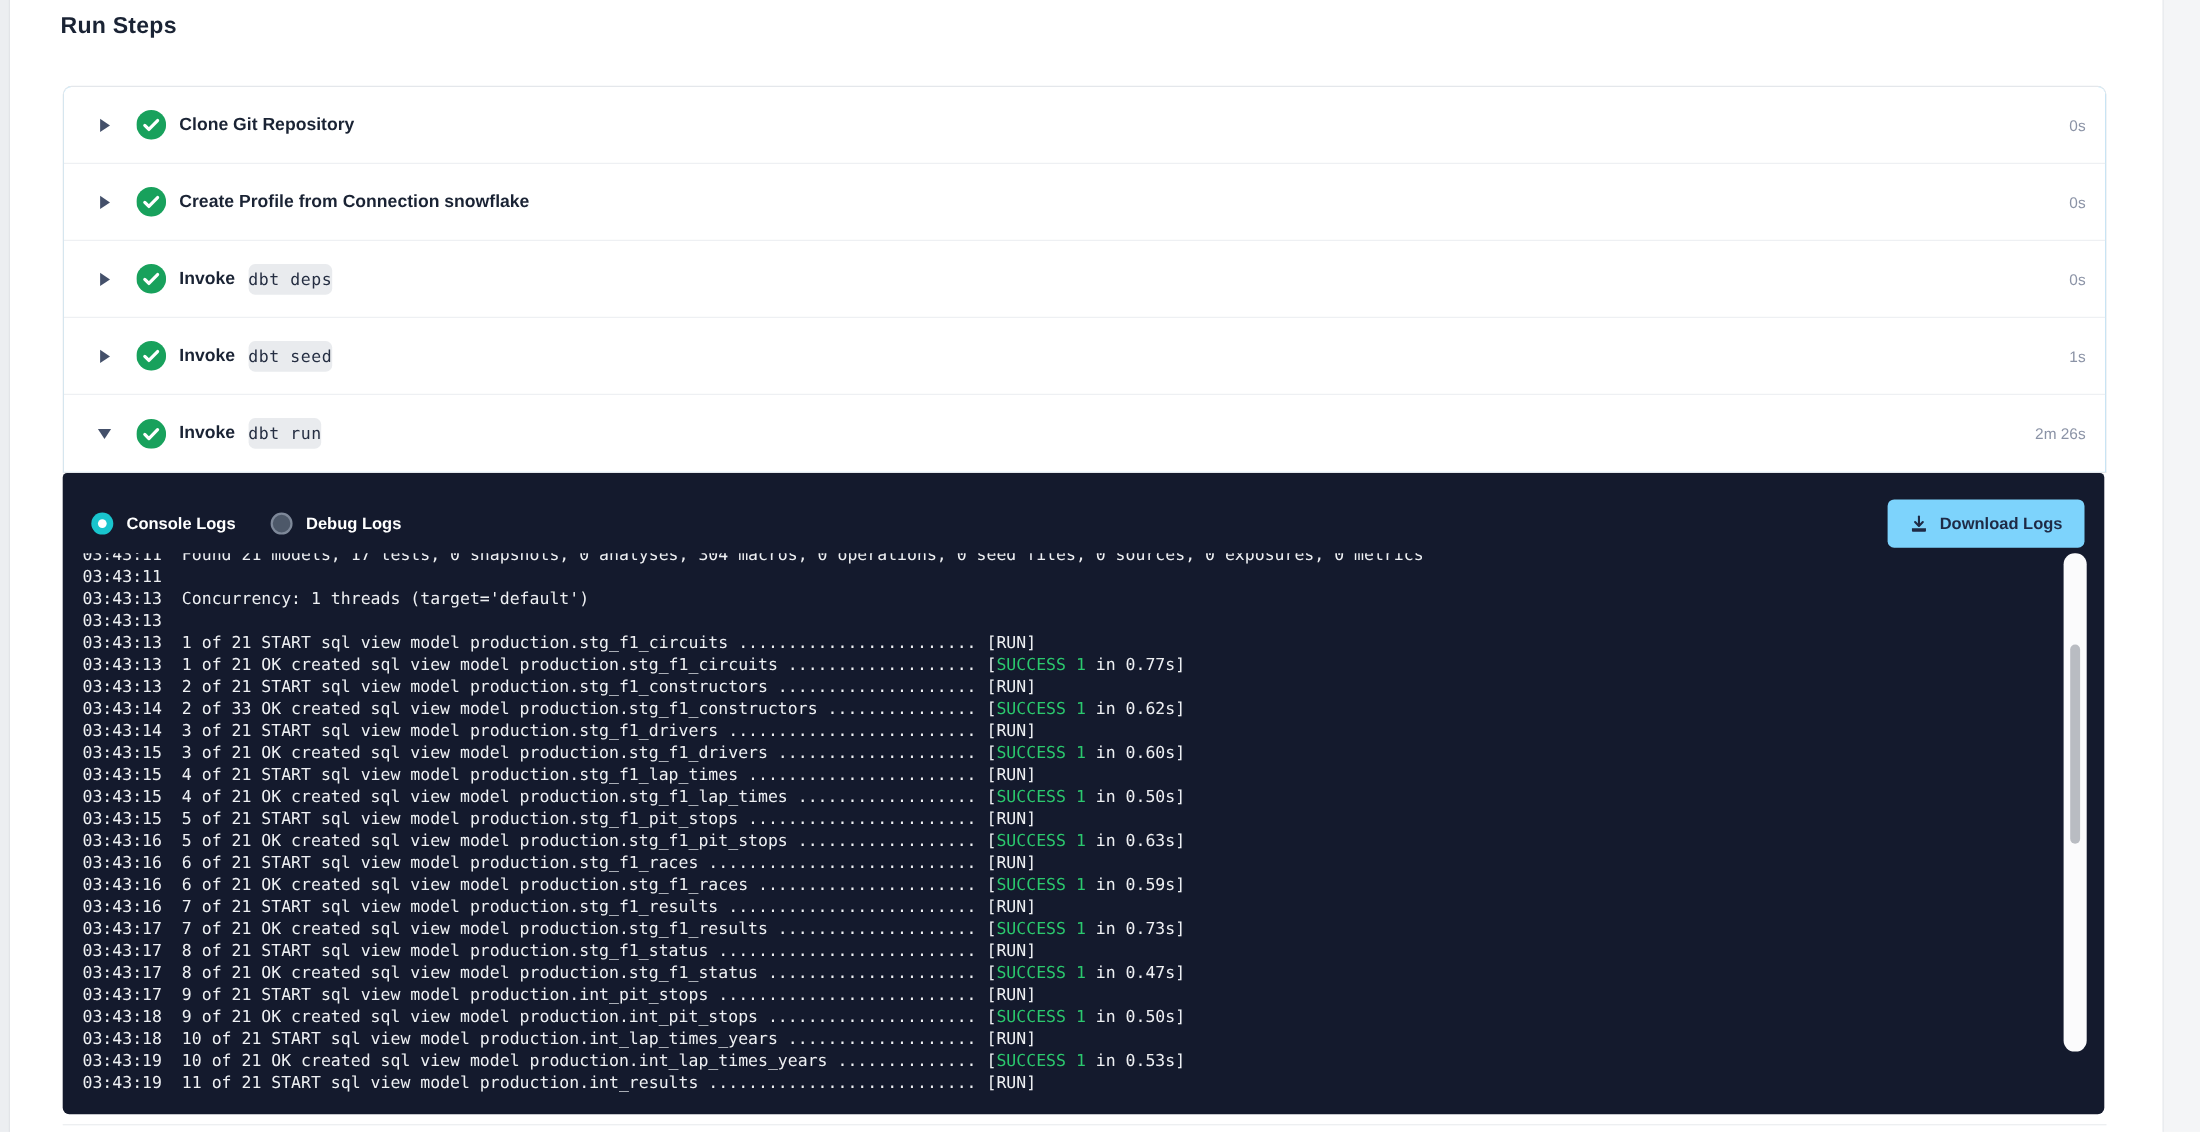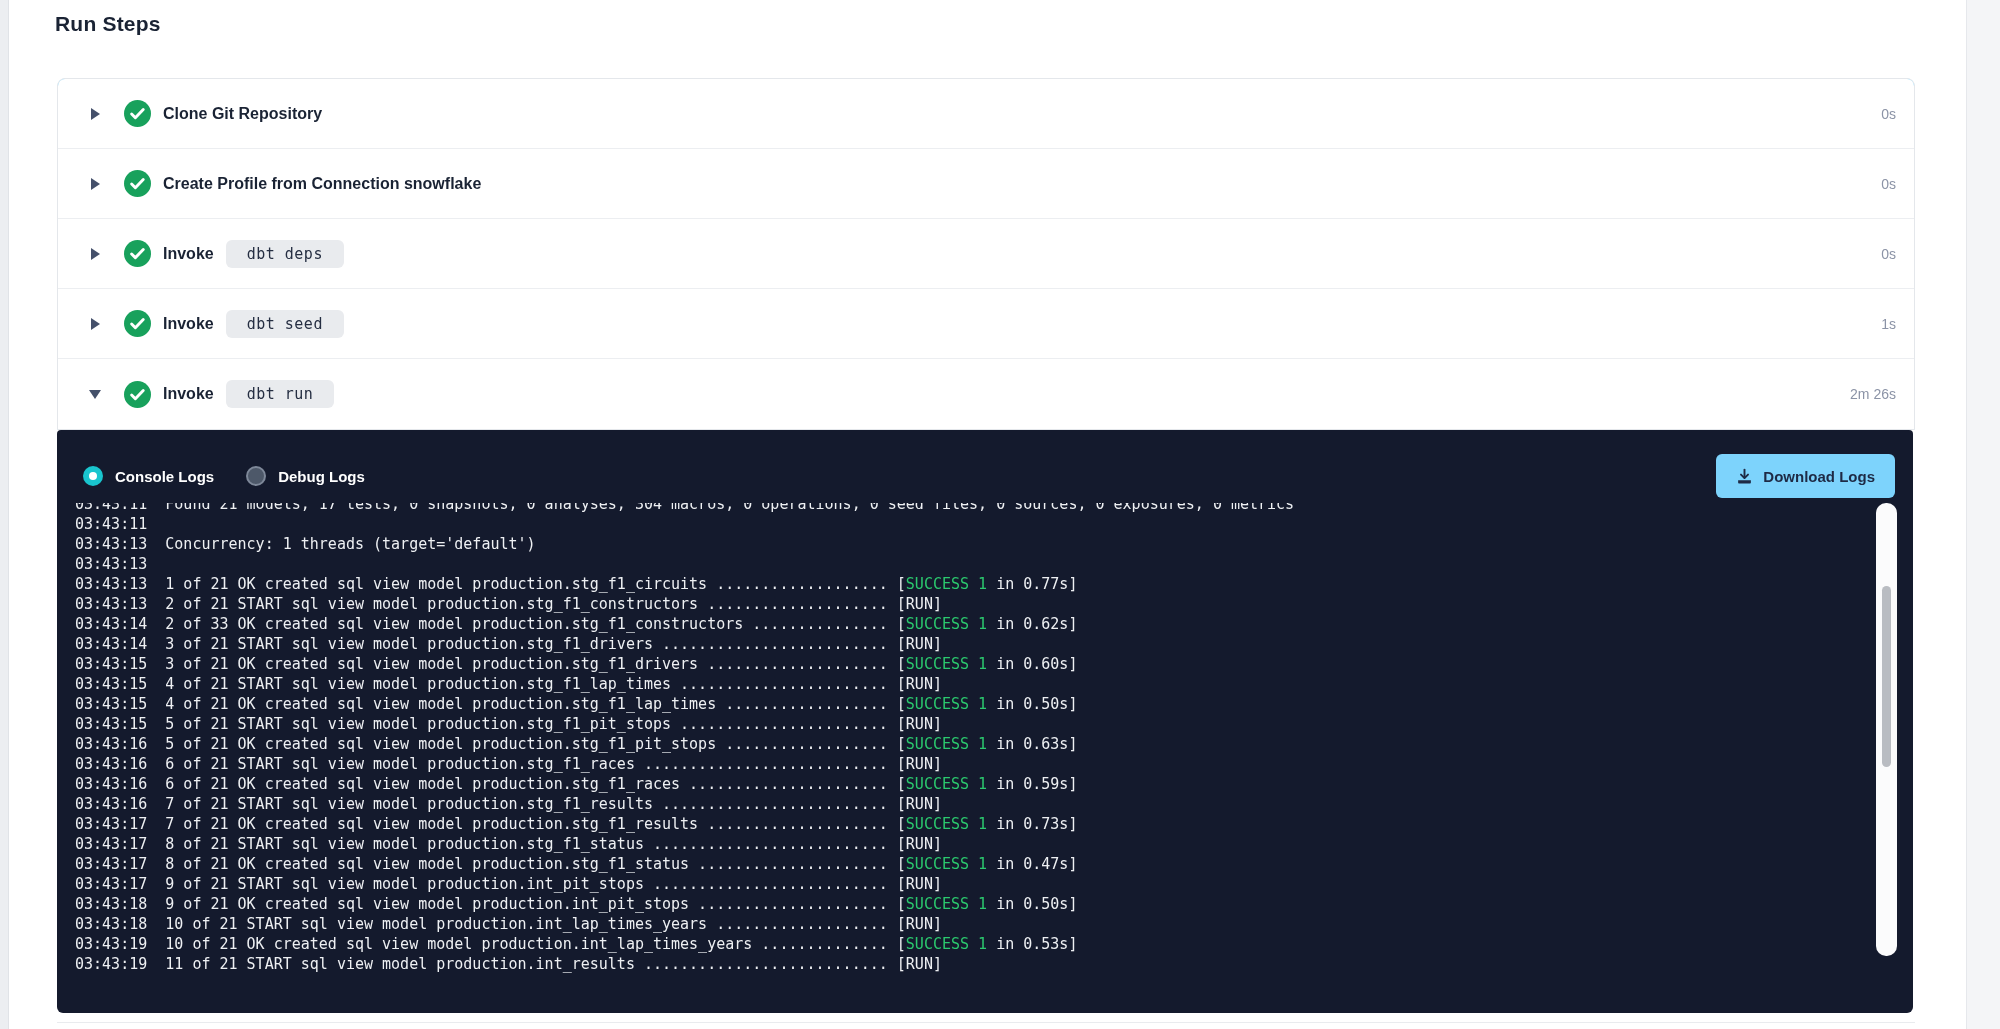--- a/index.html
+++ b/index.html
@@ -23,21 +23,21 @@
   .step-row:last-child { border-bottom:none; }
   .caret { width:14px; margin-left:30px; display:flex; justify-content:center; }
   .caret-right { width:0; height:0; border-left:9px solid #44506a;
                  border-top:6px solid transparent; border-bottom:6px solid transparent; }
   .caret-down  { width:0; height:0; border-top:9px solid #44506a;
                  border-left:6px solid transparent; border-right:6px solid transparent; }
   .check-wrap { margin-left:22px; display:flex; align-items:center; }
   .step-label { margin-left:12px; font-size:16px; font-weight:700; color:#1a2334; }
   .cmd-badge  { margin-left:12px; font-family:"DejaVu Sans Mono", monospace;
                 font-size:15px; color:#252e42; background:#e9ebee;
-                border-radius:6px; padding:5px 21px; letter-spacing:.5px; }
+                border-radius:6px; padding:5px 0; letter-spacing:.5px; }
   .duration { position:absolute; right:18px; font-size:14px; color:#8b93a6; }
 
   .console { position:absolute; left:57px; top:430px; width:1856px; height:583px;
              background:var(--console-bg); border-radius:4px 4px 6px 6px; }
   .console-header { position:absolute; left:26px; right:18px; top:24px; height:44px;
                     display:flex; align-items:center; }
   .radio-group { display:flex; align-items:flex-end; gap:32px; }
   .radio-item { display:flex; align-items:center; gap:12px; cursor:pointer; }
   .radio-dot { width:20px; height:20px; border-radius:50%; position:relative; }
   .radio-dot.on { background:var(--radio-selected); }
@@ -173,20 +173,21 @@
         <span>Download Logs</span>
       </button>
     </div>
 
     <div class="log-area">
       <div id="log-lines">
           <div class="log-line clipped"><span>03:43:11  Found 21 models, 17 tests, 0 snapshots, 0 analyses, 304 macros, 0 operations, 0 seed files, 0 sources, 0 exposures, 0 metrics</span></div>
           <div class="log-line"><span>03:43:11  </span></div>
           <div class="log-line"><span>03:43:13  Concurrency: 1 threads (target='default')</span></div>
           <div class="log-line"><span>03:43:13  </span></div>
+          <div class="log-line"><span>03:43:13  1 of 21 START sql view model production.stg_f1_circuits ........................ [RUN]</span></div>
           <div class="log-line"><span>03:43:13  1 of 21 OK created sql view model production.stg_f1_circuits ................... [</span><span class="log-success">SUCCESS 1</span><span> in 0.77s]</span></div>
           <div class="log-line"><span>03:43:13  2 of 21 START sql view model production.stg_f1_constructors .................... [RUN]</span></div>
           <div class="log-line"><span>03:43:14  2 of 33 OK created sql view model production.stg_f1_constructors ............... [</span><span class="log-success">SUCCESS 1</span><span> in 0.62s]</span></div>
           <div class="log-line"><span>03:43:14  3 of 21 START sql view model production.stg_f1_drivers ......................... [RUN]</span></div>
           <div class="log-line"><span>03:43:15  3 of 21 OK created sql view model production.stg_f1_drivers .................... [</span><span class="log-success">SUCCESS 1</span><span> in 0.60s]</span></div>
           <div class="log-line"><span>03:43:15  4 of 21 START sql view model production.stg_f1_lap_times ....................... [RUN]</span></div>
           <div class="log-line"><span>03:43:15  4 of 21 OK created sql view model production.stg_f1_lap_times .................. [</span><span class="log-success">SUCCESS 1</span><span> in 0.50s]</span></div>
           <div class="log-line"><span>03:43:15  5 of 21 START sql view model production.stg_f1_pit_stops ....................... [RUN]</span></div>
           <div class="log-line"><span>03:43:16  5 of 21 OK created sql view model production.stg_f1_pit_stops .................. [</span><span class="log-success">SUCCESS 1</span><span> in 0.63s]</span></div>
           <div class="log-line"><span>03:43:16  6 of 21 START sql view model production.stg_f1_races ........................... [RUN]</span></div>

